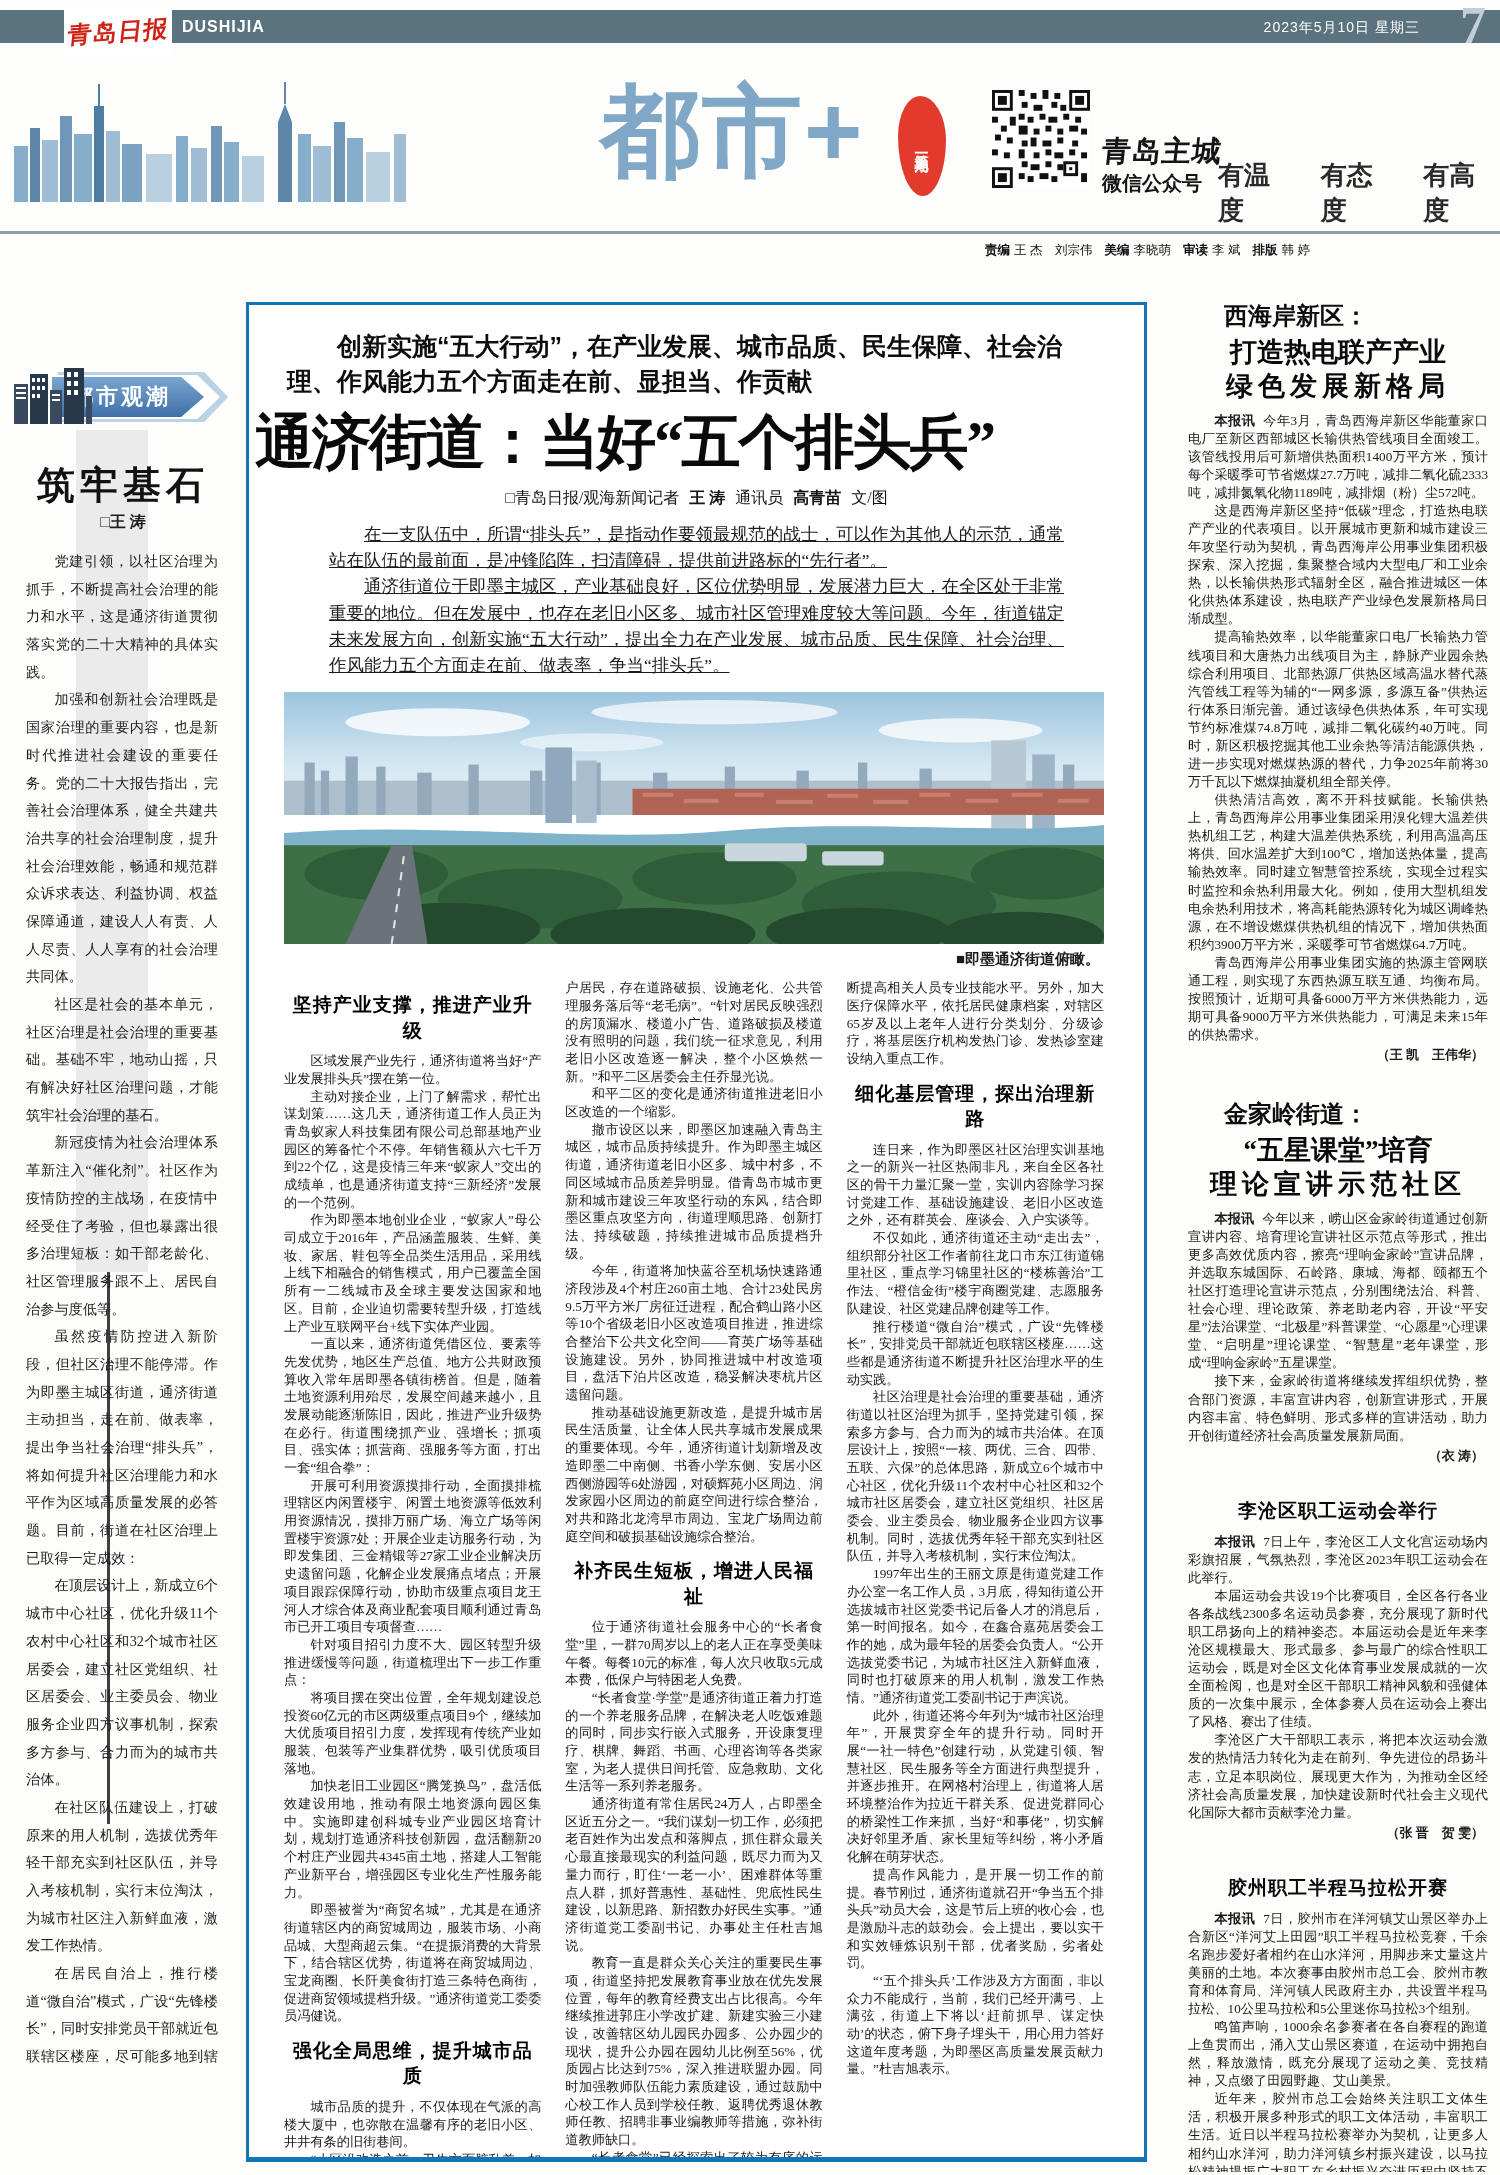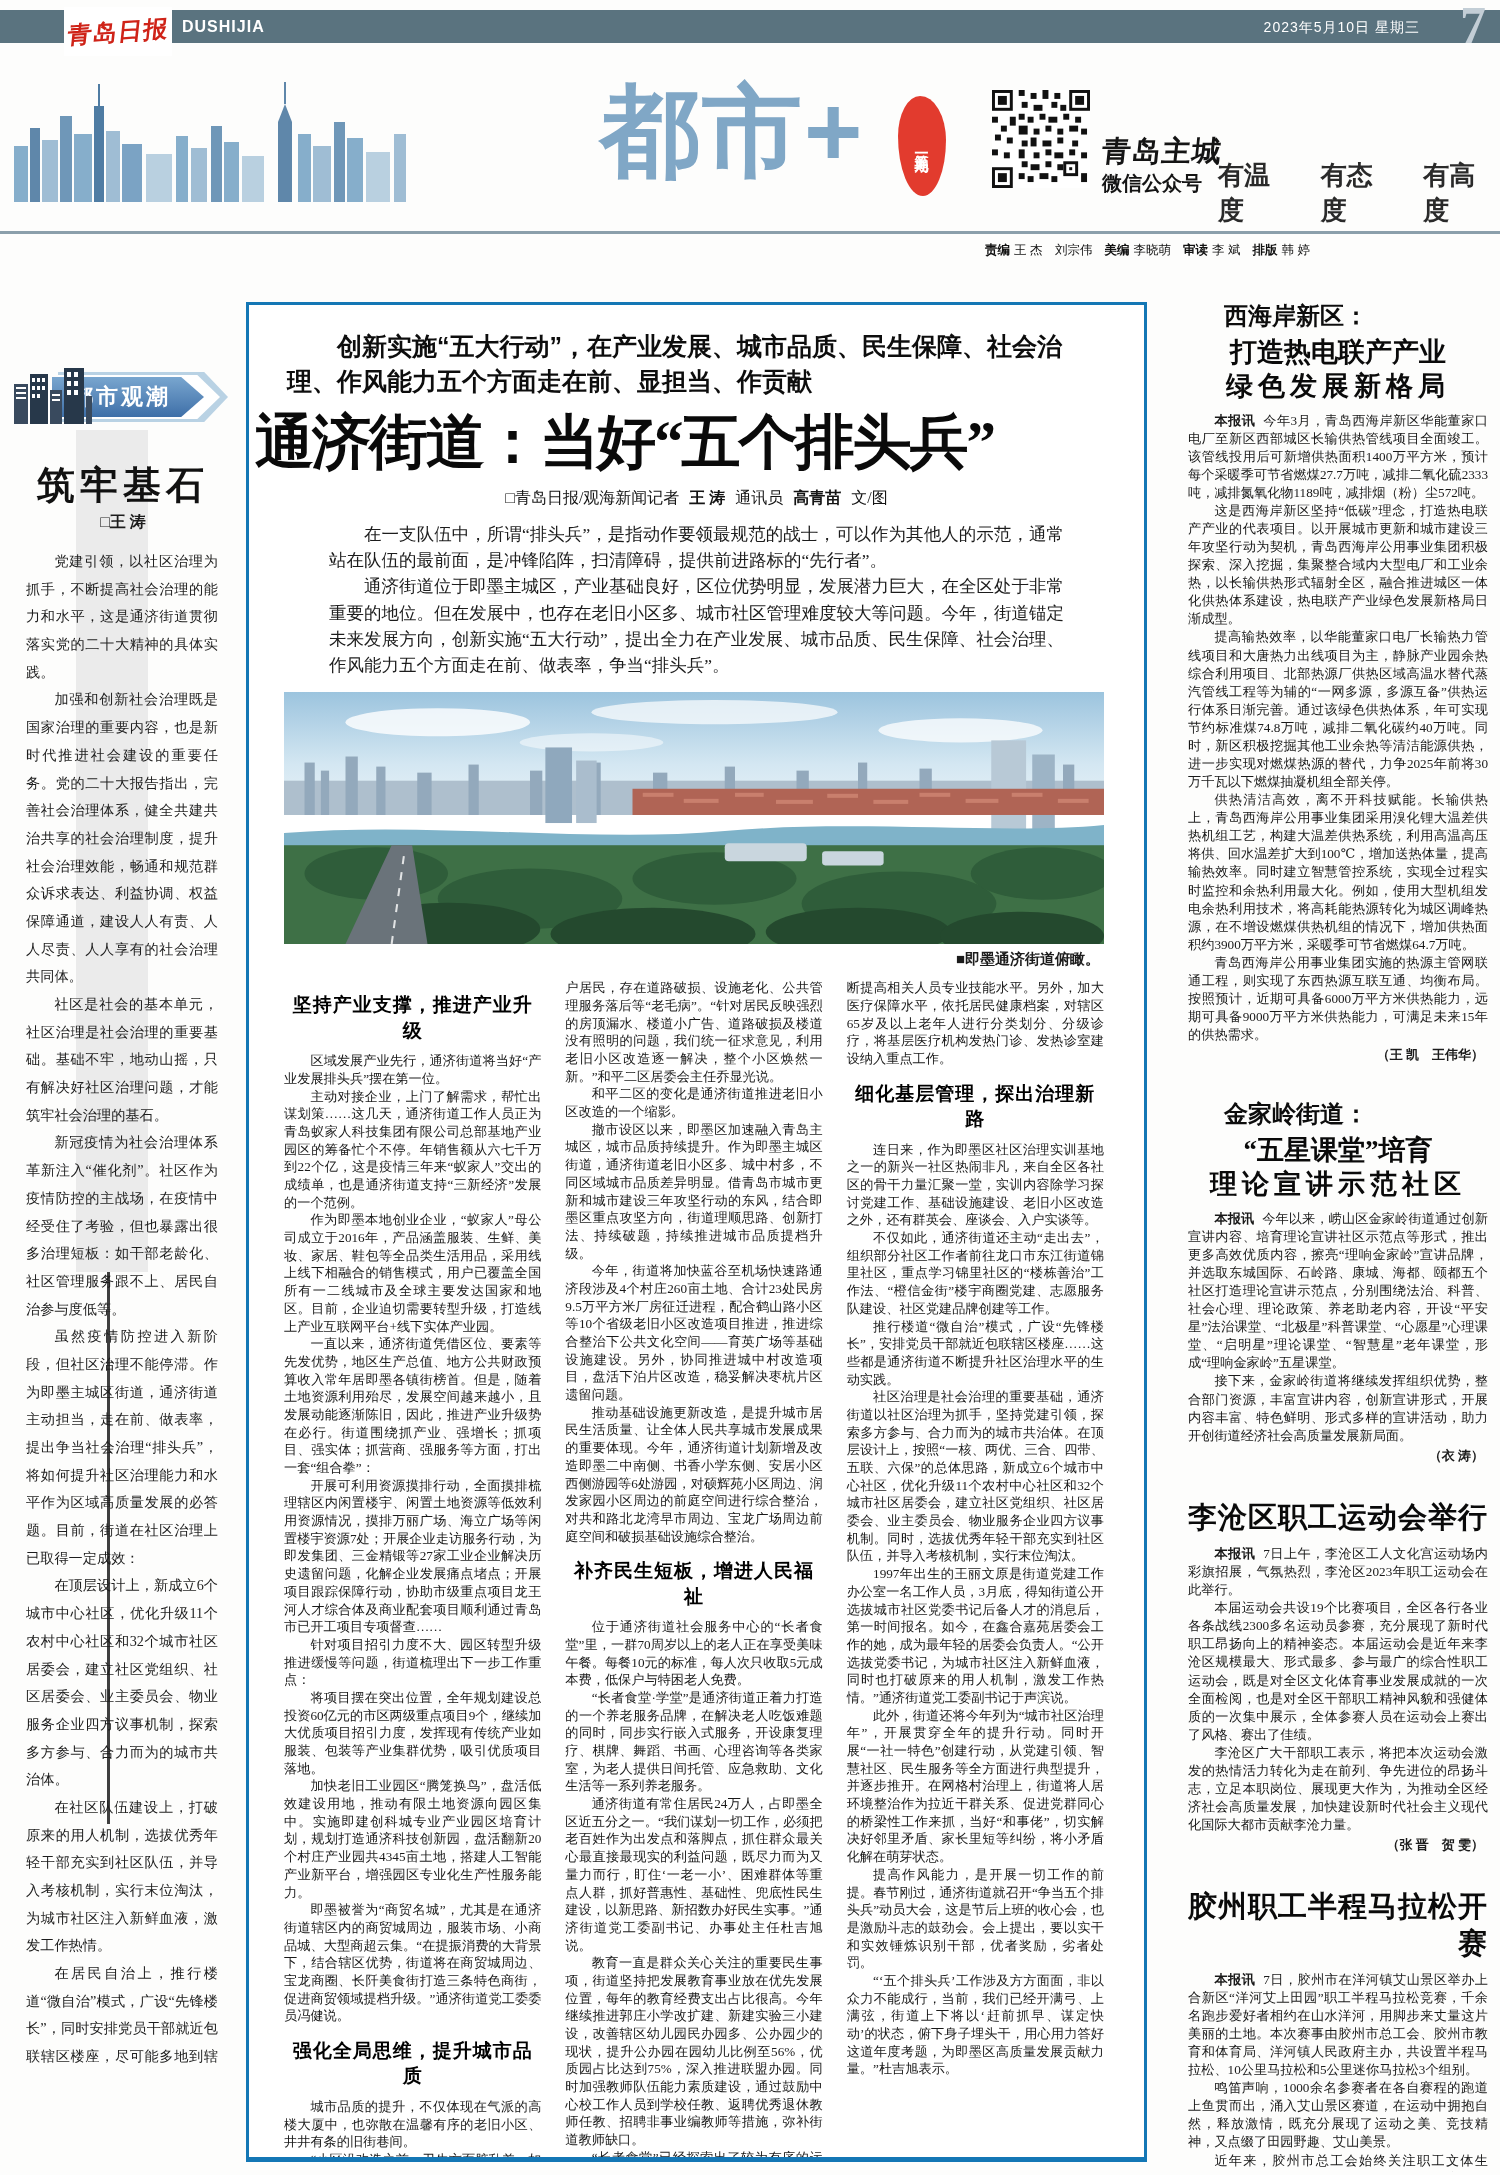--- a/index.html
+++ b/index.html
@@ -60,39 +60,39 @@
 
   
   .main-box{position:absolute;left:246px;top:302px;width:901px;height:1860px;background:#fff;
             border:3px solid #1477b5;border-bottom-width:5px;box-sizing:border-box;overflow:hidden;}
   .kicker{margin:24px 38px 0;font-size:25px;line-height:1.4;font-weight:600;text-indent:2em;
           color:#0d0d0d;}
   .headline{margin:8px 6px 0;font-size:59px;font-weight:900;letter-spacing:-2px;white-space:nowrap;
             color:#0a0a0a;line-height:1.2;}
   .byline{margin:10px 0 0;text-align:center;font-size:16px;color:#141414;}
   .byline b{margin:0 6px;}
-  .leads{margin:12px 80px 11px;}
+  .leads{margin:12px 80px 11px;text-decoration:underline;}
   .leads p{margin:0;font-size:17.5px;line-height:1.5;text-align:justify;text-indent:2em;}
   .photo-wrap{margin:14px 40px 0 35px;height:252px;}
   .photo-wrap svg{width:100%;height:100%;display:block;}
   .photo-caption{margin:6px 44px 0 0;text-align:right;font-size:15px;font-weight:700;}
   .cols{display:flex;gap:24px;margin:10px 40px 0 35px;height:1192px;overflow:hidden;}
   .col{flex:1;min-width:0;}
   .blk{font-size:13.2px;line-height:1.34;color:#191919;}
   .blk-p{text-indent:2em;text-align:justify;margin:0;}
   .blk-cont{text-indent:0;text-align:justify;margin:0;}
   .blk-h{font-size:19px;font-weight:800;text-align:center;margin:13px 0 9px;letter-spacing:1px;color:#000;}
 
   
   .right-rail{position:absolute;left:1188px;top:300px;width:300px;height:1872px;overflow:hidden;}
   .r-article{margin-bottom:34px;}
   .r-kicker{font-size:24px;font-weight:600;margin:0 0 4px;padding-left:36px;color:#0d0d0d;}
   .r-title{font-size:27px;font-weight:800;text-align:center;line-height:1.25;margin:0;color:#0a0a0a;}
   .r-title.spaced{letter-spacing:5px;}
-  .r-title.single{font-size:29px;letter-spacing:1px;margin-bottom:10px;text-align:right;}
+  .r-title.single{font-size:19px;letter-spacing:1px;margin-bottom:10px;}
   .r-body{margin-top:8px;}
   .rp{font-size:13.2px;line-height:1.37;text-align:justify;text-indent:2em;margin:0;color:#191919;}
   .lede-label{margin-right:8px;}
   .r-sig{text-align:right;font-weight:700;font-size:13px;margin:2px 4px 0 0;}
 </style>
 </head>
 <body>
 
 <div class="page">
 

